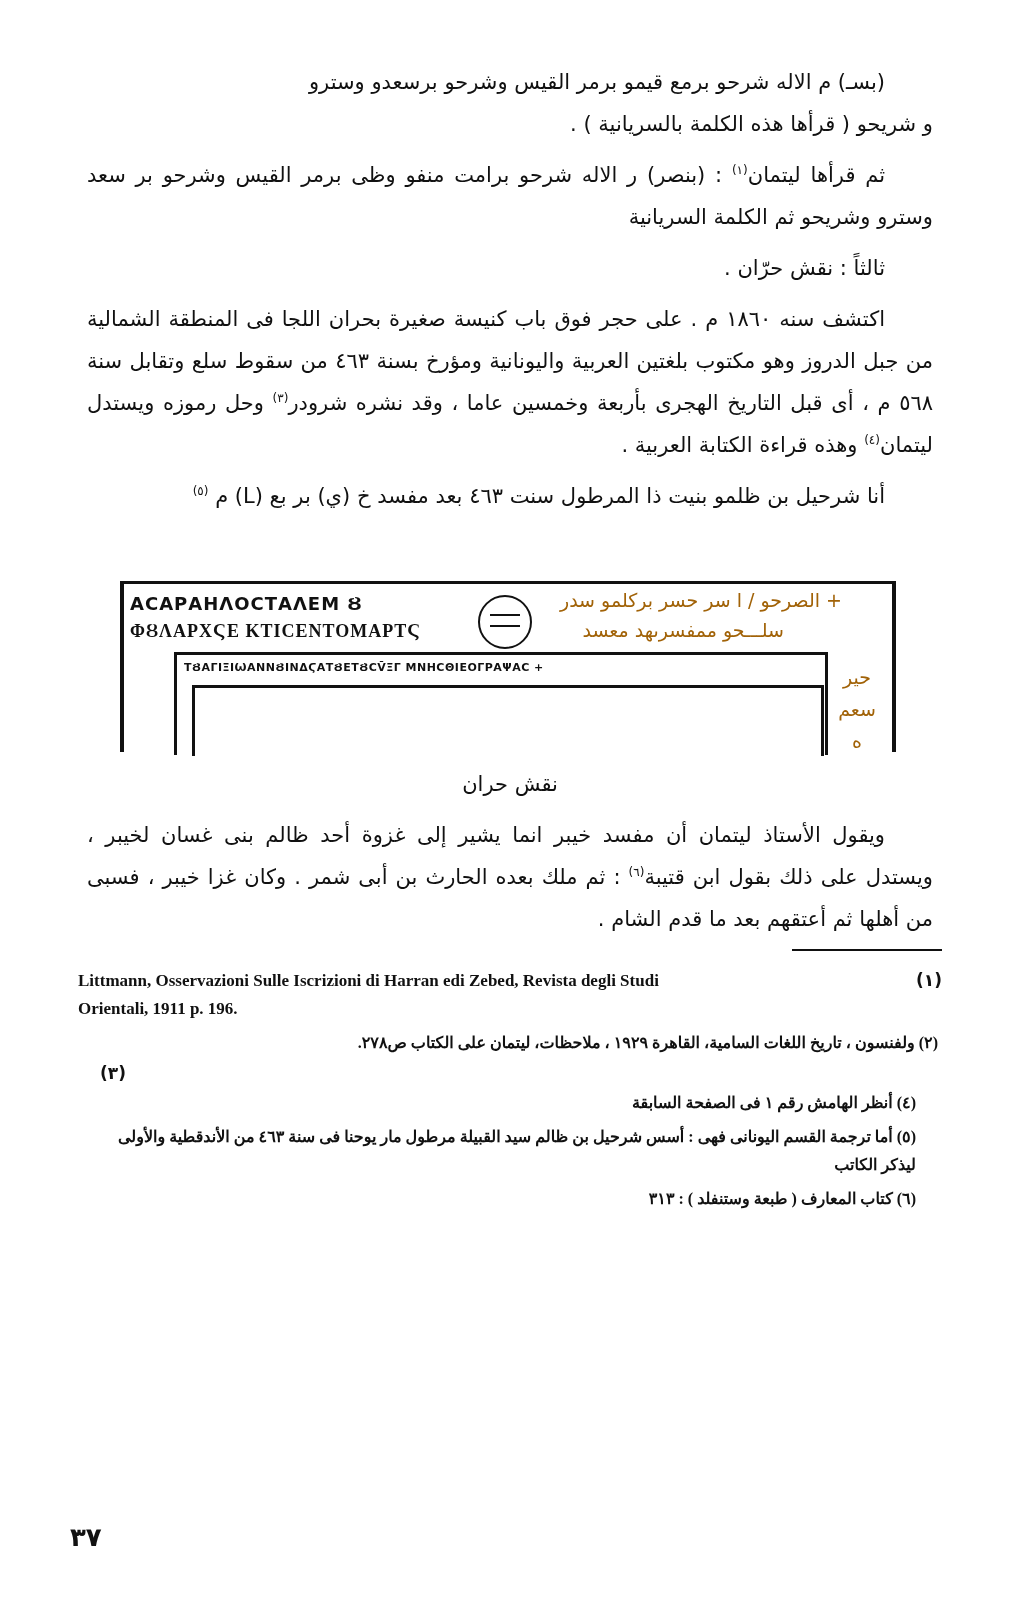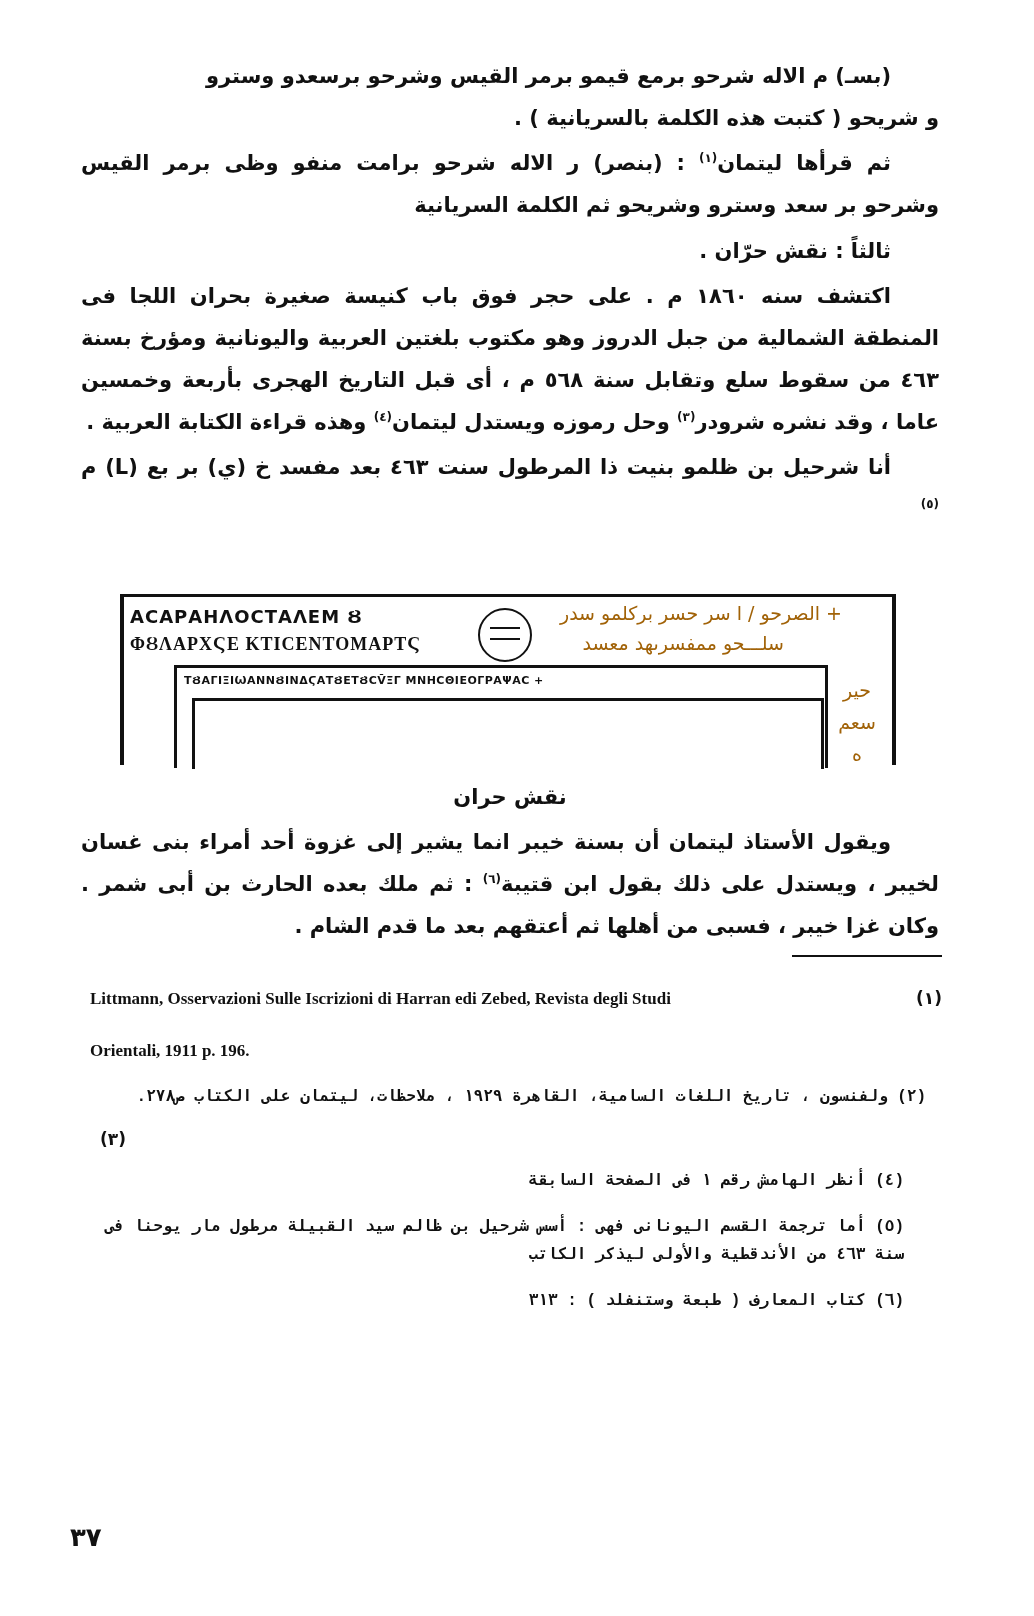--- a/index.html
+++ b/index.html
@@ -3,22 +3,22 @@
   <meta charset="utf-8">
   <style>
     html, body { margin: 0; padding: 0; background: #ffffff; }
     body {
       width: 1034px; height: 1616px; position: relative; overflow: hidden;
       font-family: "DejaVu Sans", sans-serif; color: #111111;
     }
     .page { position: absolute; left: 78px; top: 52px; width: 864px; }
     .ar {
       direction: rtl; text-align: justify; text-align-last: right;
-      font-family: "DejaVu Sans", sans-serif; font-weight: bold;
-      font-size: 21px; line-height: 42px; margin: 3px;
+      font-family: "DejaVu Sans", sans-serif; font-weight: normal;
+      font-size: 21px; line-height: 42px; margin: 9px;
     }
     .ar.indent { text-indent: 48px; }
     .ar.center { text-align: center; text-align-last: center; }
     .ar.heading { text-indent: 48px; margin-top: 4px; margin-bottom: 2px; }
     sup.fn { font-size: 12px; vertical-align: super; line-height: 0; }
 
     
     .figure {
       position: relative; margin: 52px 0 0 42px; width: 736px; height: 186px;
     }
@@ -57,44 +57,44 @@
     }
     .seal::before { top: 17px; }
     .seal::after { top: 28px; }
 
     .caption { margin-top: 8px; }
     .rule {
       width: 150px; height: 2px; background: #111; margin: 8px 0 16px auto;
     }
     .fn-en {
       font-family: "Liberation Serif", serif; font-weight: bold; font-size: 17px;
-      line-height: 28px; margin: 12px; direction: ltr; text-align: left;
+      line-height: 28px; margin: 0; direction: ltr; text-align: left;
     }
     .fn-row { display: flex; justify-content: space-between; align-items: baseline; }
     .fn-num {
       font-family: "DejaVu Sans", sans-serif; font-weight: bold; font-size: 17px;
     }
     .fn-ar {
-      direction: rtl; text-align: right; font-family: Liberation Mono, monospace;
-      font-weight: bold; font-size: 16px; line-height: 32px; margin: 16px;
+      direction: rtl; text-align: right; font-family: Liberation Serif, serif;
+      font-weight: bold; font-size: 16px; line-height: 32px; margin: 4px;
     }
     .fn-ar.indent { padding-right: 22px; }
     .pagenum {
       position: absolute; left: 70px; top: 1522px; font-family: "DejaVu Sans", sans-serif;
       font-weight: bold; font-size: 26px; direction: rtl;
     }
   </style>
 </head>
 <body>
 
 <div class="page">
 
   <p class="ar indent">
     <span>(بسـ) م الاله شرحو برمع قيمو برمر القيس وشرحو برسعدو وسترو</span><br>
-    <span>و شريحو ( كتبت هذه الكلمة بالسريانية ) .</span>
+    <span>و شريحو ( قرأها هذه الكلمة بالسريانية ) .</span>
   </p>
 
   <p class="ar indent">
     <span>ثم قرأها ليتمان</span><sup class="fn">(١)</sup>
     <span>: (بنصر) ر الاله شرحو برامت منفو وظى برمر القيس وشرحو بر سعد وسترو وشريحو ثم الكلمة السريانية</span>
   </p>
 
 
   <p class="ar heading">ثالثاً : نقش حرّان .</p>
 
@@ -118,21 +118,21 @@
     <div class="greek l3">ΤȢΑΓΙΞΙѠΑΝΝȢΙΝΔϚΑΤȢΕΤȢСV̄Ξ̄Γ̄ ΜΝΗСΘΙΕΟΓΡΑΨΑС +</div>
     <div class="seal"></div>
     <div class="syriac s1">+ الصرحو / ا سر حسر بركلمو سدر</div>
     <div class="syriac s2">سلـــحو ممفسرىهد معسد</div>
     <div class="syriac s3">حير سعم ه</div>
   </div>
 
   <p class="ar center caption">نقش حران</p>
 
   <p class="ar indent">
-    <span>ويقول الأستاذ ليتمان أن بسنة خيبر انما يشير إلى غزوة أحد أمراء بنى غسان لخيبر ، ويستدل على ذلك بقول ابن قتيبة</span><sup class="fn">(٦)</sup>
+    <span>ويقول الأستاذ ليتمان أن مفسد خيبر انما يشير إلى غزوة أحد ظالم بنى غسان لخيبر ، ويستدل على ذلك بقول ابن قتيبة</span><sup class="fn">(٦)</sup>
     <span>: ثم ملك بعده الحارث بن أبى شمر . وكان غزا خيبر ، فسبى من أهلها ثم أعتقهم بعد ما قدم الشام .</span>
   </p>
 
   <div class="rule"></div>
 
   <div>
     <div class="fn-row">
       <span class="fn-en">Littmann, Osservazioni Sulle Iscrizioni di Harran edi Zebed, Revista degli  Studi</span>
       <span class="fn-num">(١)</span>
     </div>

